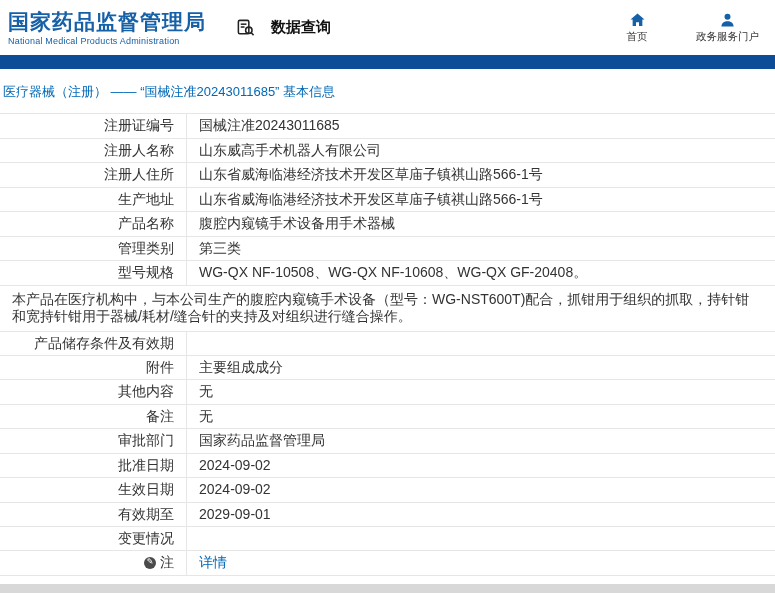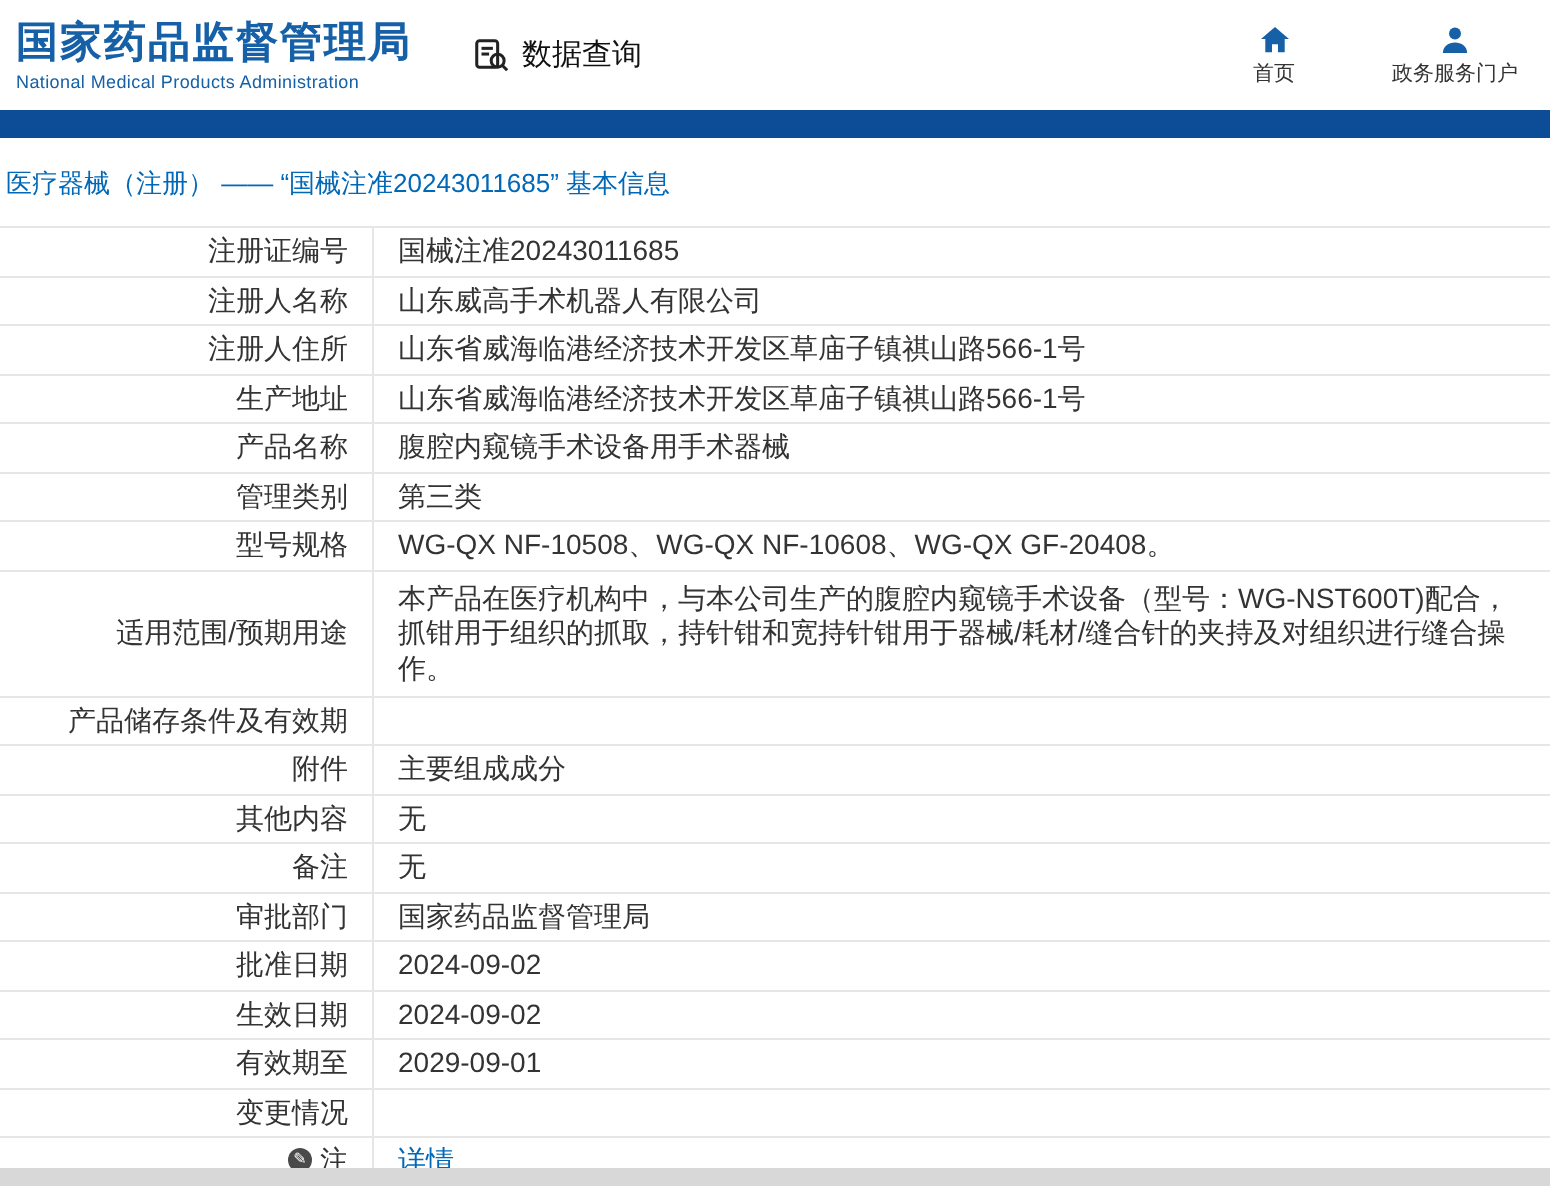--- a/index.html
+++ b/index.html
@@ -15,21 +15,21 @@
   body{
     width:775px;height:593px;overflow:hidden;background:#fff;
     font-family:"Liberation Sans","DejaVu Sans",sans-serif;
     color:var(--text);position:relative;
   }
   
   .header{height:55px;display:flex;align-items:center;background:#fff;padding-left:8px;}
   .logo-block{display:flex;flex-direction:column;justify-content:center;}
   .org-name{font-size:21px;font-weight:bold;color:var(--brand);letter-spacing:1px;line-height:1.25;}
   .org-en{font-size:9px;color:var(--brand);letter-spacing:0.2px;}
-  .nav-query{display:flex;align-items:center;gap:6px;margin-left:30px;font-size:15px;font-weight:normal;color:#111;cursor:pointer;}
+  .nav-query{display:flex;align-items:center;gap:16px;margin-left:30px;font-size:15px;font-weight:bold;color:#111;cursor:pointer;}
   .nav-query svg{display:block;}
   .header-links{margin-left:auto;display:flex;gap:36px;padding-right:16px;}
   .hlink{display:flex;flex-direction:column;align-items:center;gap:3px;font-size:10.5px;color:#333;cursor:pointer;min-width:46px;text-align:center;}
   .hlink .icn{color:var(--brand);height:15px;display:flex;align-items:flex-end;}
   
   .navy-bar{height:14px;background:var(--bar);}
   
   .breadcrumb{padding:14px 3px 12px 3px;font-size:13px;color:var(--link);}
   
   .info-table{width:100%;border-top:1px solid var(--border);}
@@ -151,23 +151,20 @@
     </div>
     <div class="trow">
       <div class="tlabel">
         <span>型号规格</span>
       </div>
       <div class="tvalue">
         <span>WG-QX NF-10508、WG-QX NF-10608、WG-QX GF-20408。</span>
       </div>
     </div>
     <div class="trow tall">
-      <div class="tlabel">
-        <span>适用范围/预期用途</span>
-      </div>
       <div class="tvalue">
         <span>本产品在医疗机构中，与本公司生产的腹腔内窥镜手术设备（型号：WG-NST600T)配合，抓钳用于组织的抓取，持针钳和宽持针钳用于器械/耗材/缝合针的夹持及对组织进行缝合操作。</span>
       </div>
     </div>
     <div class="trow">
       <div class="tlabel">
         <span>产品储存条件及有效期</span>
       </div>
       <div class="tvalue">
         <span></span>

